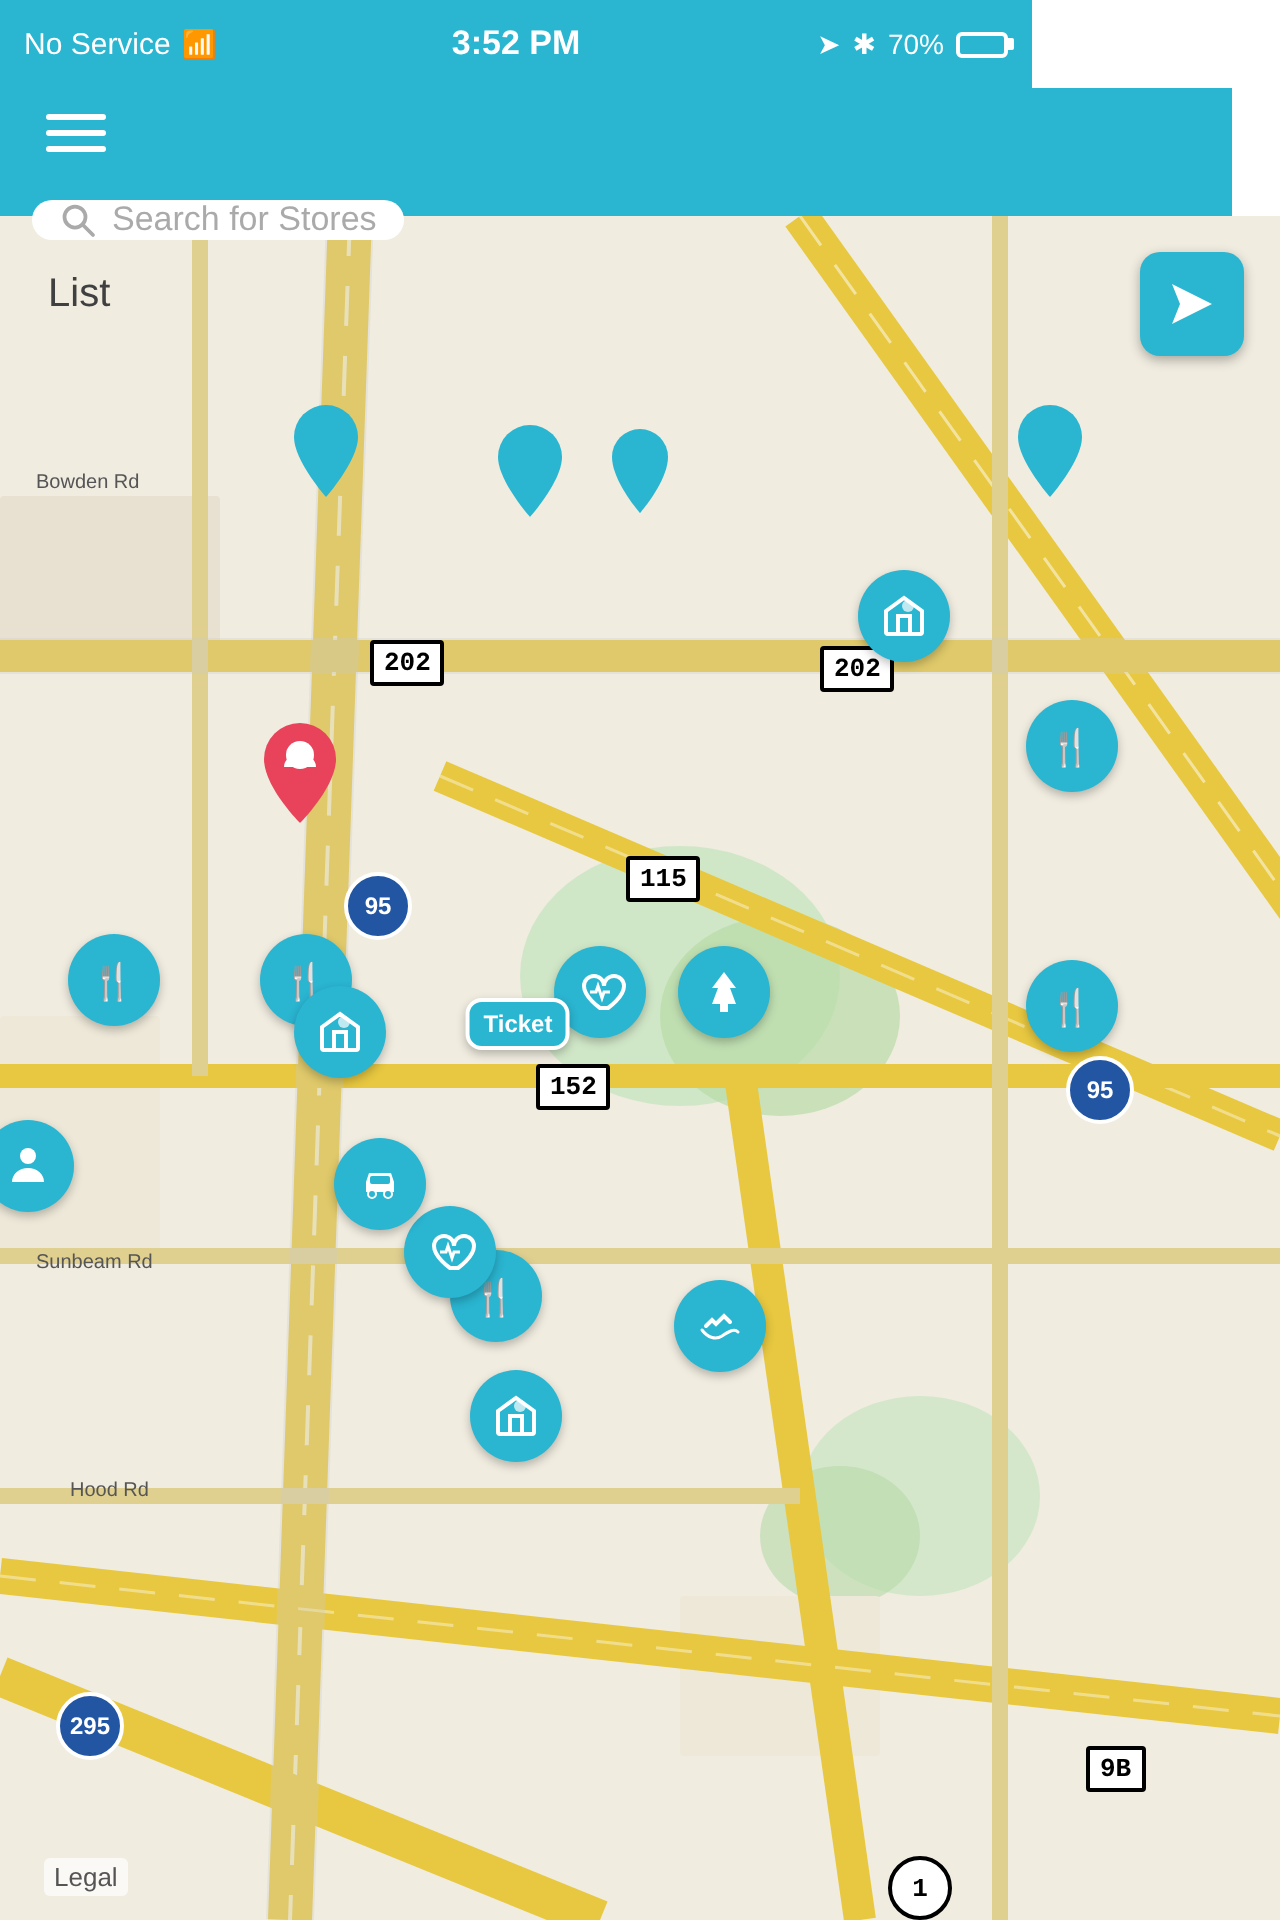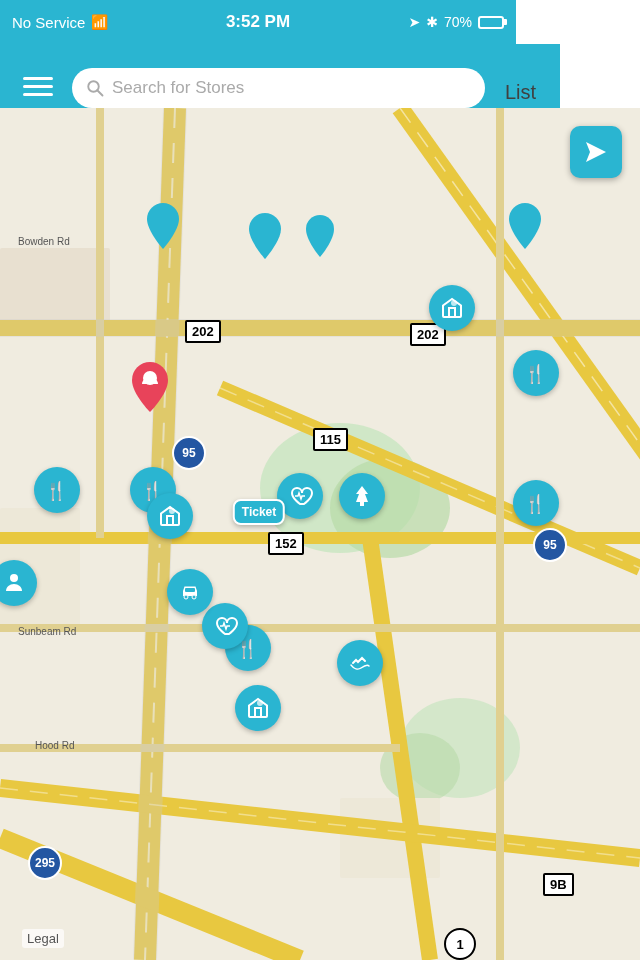--- a/index.html
+++ b/index.html
@@ -23,29 +23,30 @@
     #status-left { display: flex; align-items: center; gap: 6px; font-size: 15px; }
     #status-center { position: absolute; left: 50%; transform: translateX(-50%); font-size: 17px; font-weight: 600; }
     #status-right { display: flex; align-items: center; gap: 6px; font-size: 14px; }
     .wifi-icon { font-size: 14px; }
     .battery-box { width: 26px; height: 13px; border: 2px solid white; border-radius: 3px; position: relative; display: inline-block; }
     .battery-box::after { content:''; position:absolute; right:-5px; top:50%; transform:translateY(-50%); width:3px; height:6px; background:white; border-radius:0 1px 1px 0; }
     .battery-fill { width: 50%; height: 100%; background: white; border-radius: 1px; }
 
     
     #nav-bar {
-      width: 560px;
+      width: 616px;
       height: 64px;
       background: #2ab5d1;
       display: flex;
-      align-items: flex-end;
+      align-items: flex-start;
       padding: 0 16px;
       gap: 12px;
       position: relative;
       z-index: 100;
+      flex-direction: column;
     }
     #hamburger-btn {
       width: 44px; height: 44px;
       display: flex; flex-direction: column;
       align-items: center; justify-content: center; gap: 5px;
       cursor: pointer; flex-shrink: 0;
     }
     .hamburger-line { width: 30px; height: 3px; background: white; border-radius: 2px; }
 
     #search-bar {
@@ -138,20 +139,21 @@
     }
     .highway-sign {
       position: absolute;
       background: white;
       border: 2px solid black;
       padding: 2px 5px;
       font-size: 13px;
       font-weight: bold;
       border-radius: 2px;
       z-index: 20;
+      font-family: Liberation Mono, monospace;
     }
 
     .road-label {
       position: absolute;
       font-size: 10px;
       color: #555;
       font-weight: 500;
       z-index: 15;
       white-space: nowrap;
     }

